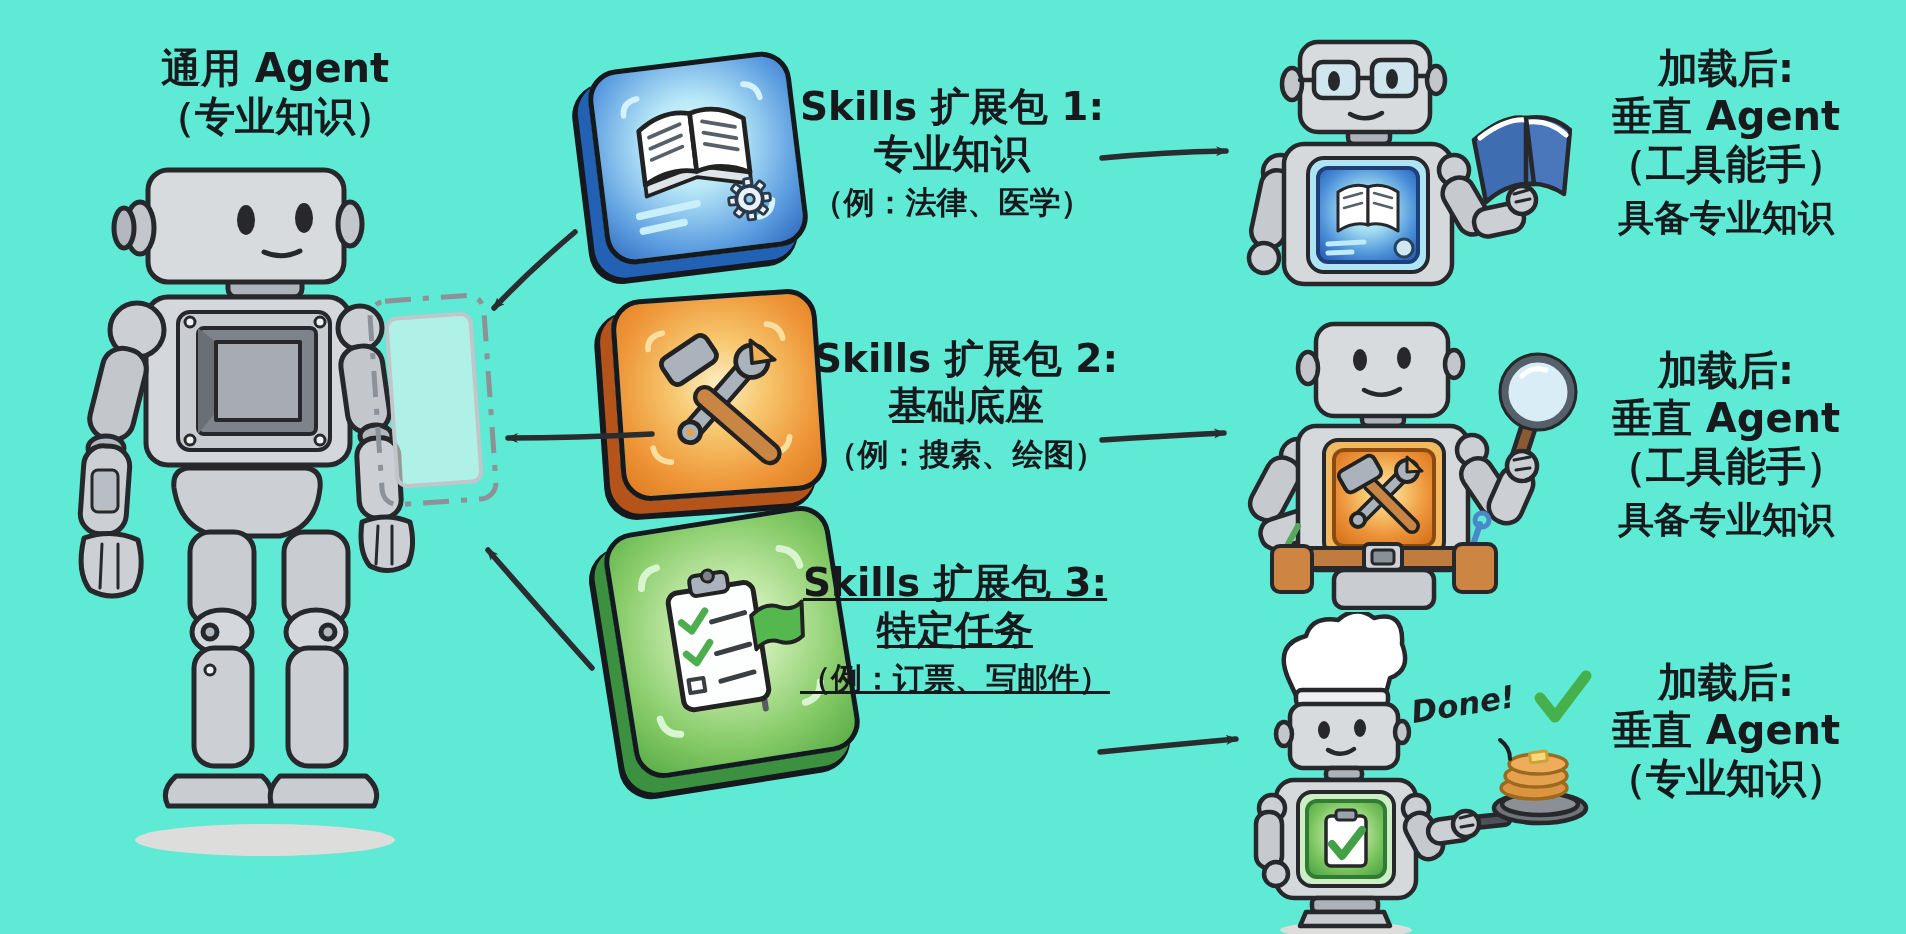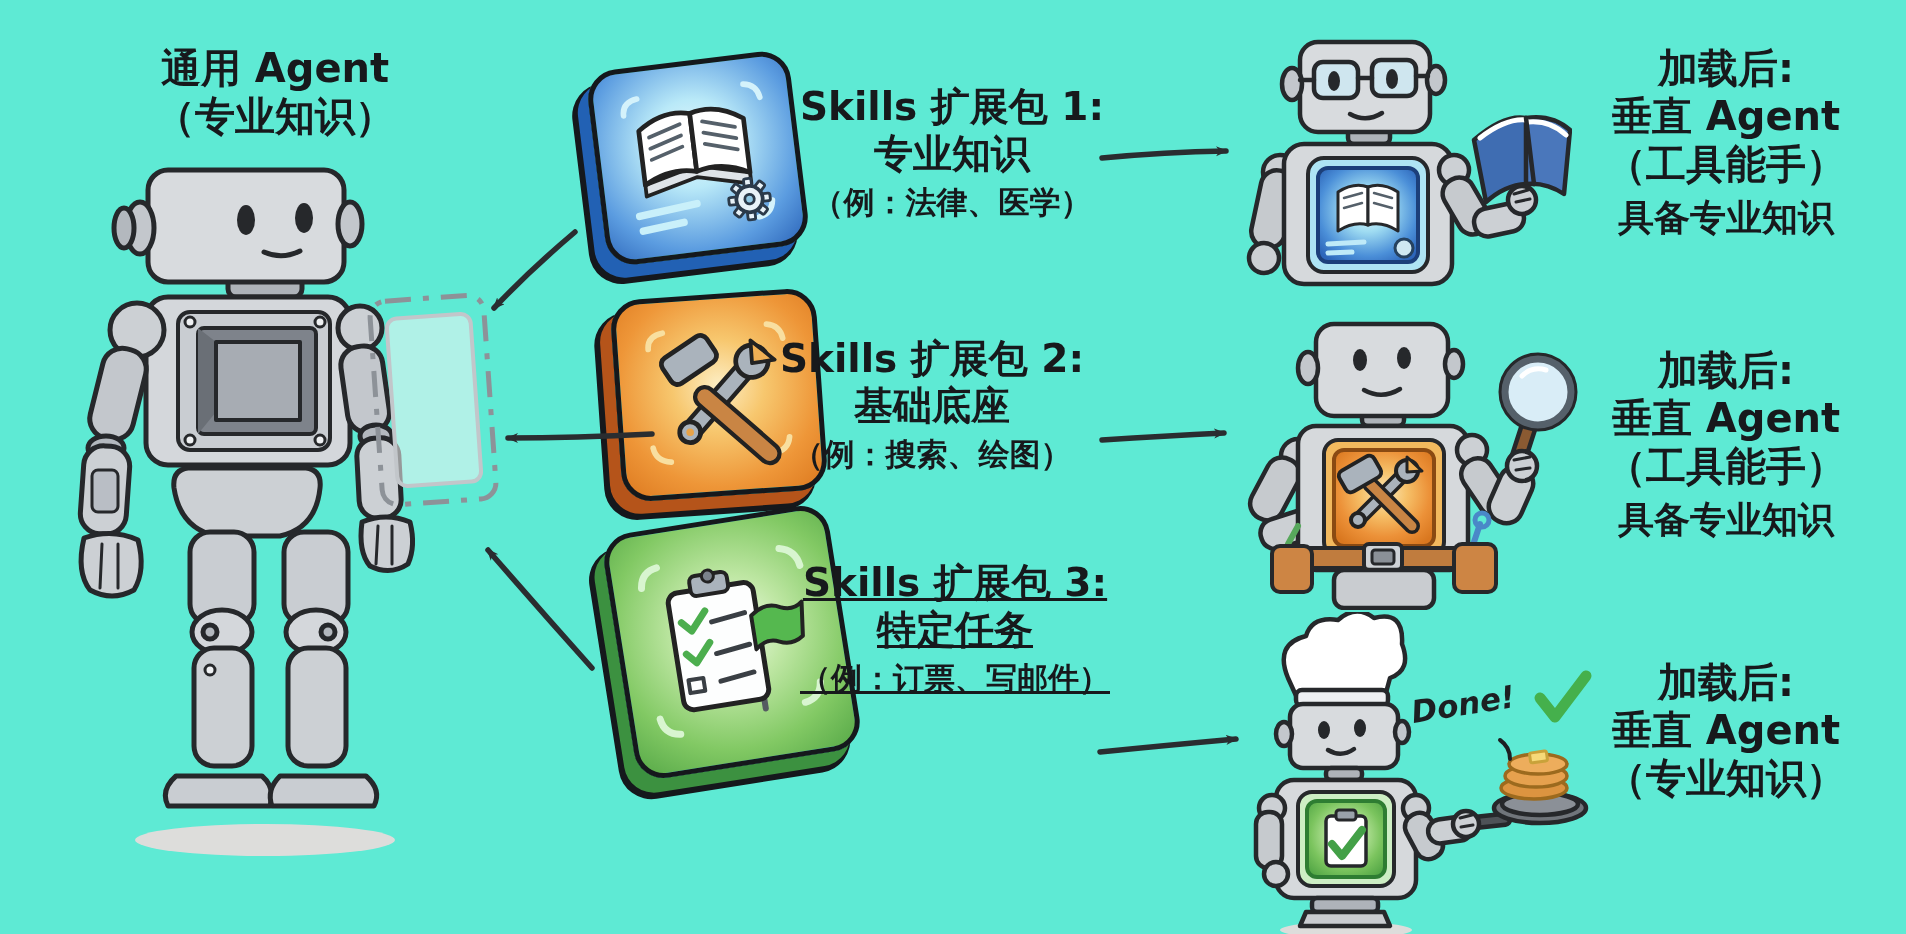--- a/index.html
+++ b/index.html
@@ -190,21 +190,21 @@
       </svg>
     </div>
   </div>
 
   <div class="abs txt" style="left:782px;top:84px;width:340px;z-index:4;">
     <div class="pack-title">Skills 扩展包 1:</div>
     <div class="pack-title">专业知识</div>
     <div class="pack-ex">（例：法律、医学）</div>
   </div>
 
-  <div class="abs txt" style="left:762px;top:336px;width:340px;z-index:4;text-align:center;">
+  <div class="abs txt" style="left:796px;top:336px;width:340px;z-index:4;text-align:center;">
     <div class="pack-title">Skills 扩展包 2:</div>
     <div class="pack-title">基础底座</div>
     <div class="pack-ex">（例：搜索、绘图）</div>
   </div>
 
   <div class="abs txt" style="left:770px;top:560px;width:370px;z-index:4;text-decoration:underline;">
     <div class="pack-title">Skills 扩展包 3:</div>
     <div class="pack-title">特定任务</div>
     <div class="pack-ex">（例：订票、写邮件）</div>
   </div>

